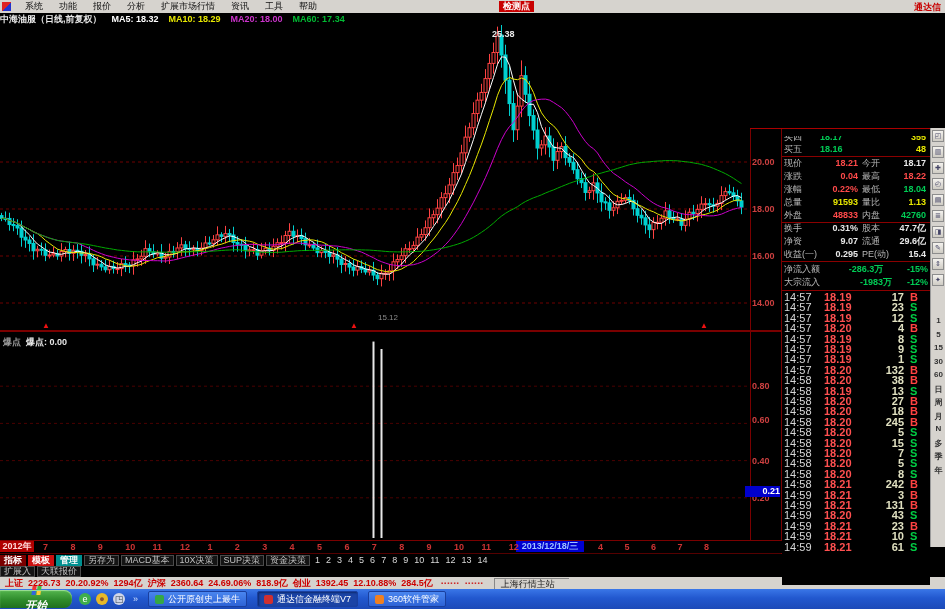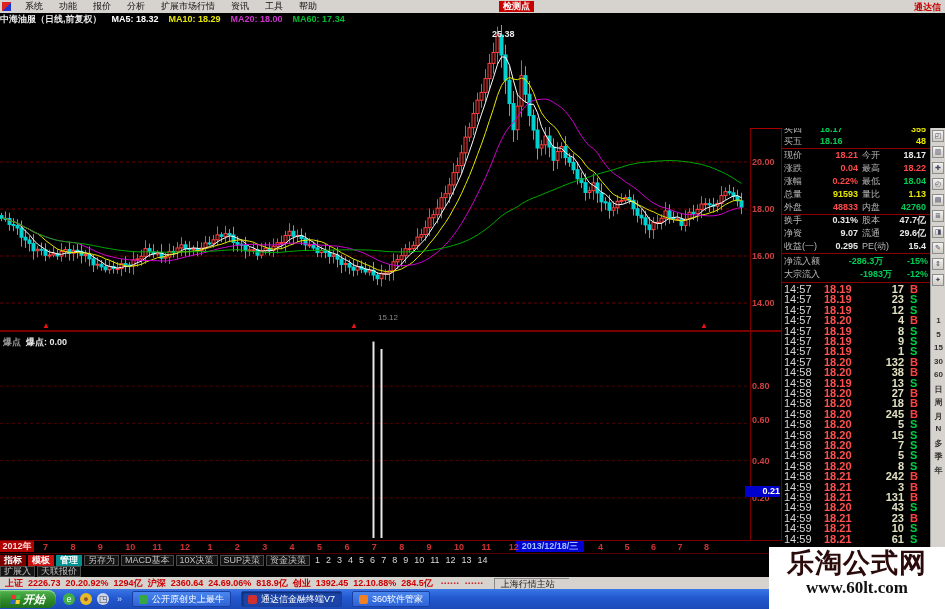--- a/index.html
+++ b/index.html
@@ -57,36 +57,36 @@
   #statusbar{position:absolute;left:0;top:577px;width:945px;height:12px;background:#d6d3ce;
              display:flex;align-items:center;font-size:9px;font-weight:bold;color:#cc0000;}
   #statusbar .seg{margin-left:5px;white-space:nowrap;}
   #status-dots{margin-left:8px;color:#cc2222;font-size:6px;letter-spacing:1px;}
   #server-box{margin-left:10px;border-left:1px solid #888;border-top:1px solid #888;background:#d6d3ce;
               color:#222;font-weight:normal;padding:0 14px 0 6px;height:11px;line-height:11px;}
 
   
   #taskbar{position:absolute;left:0;top:589px;width:945px;height:20px;
            background:linear-gradient(#3a77e8,#2258cf 45%,#1c4ab8);display:flex;align-items:center;}
-  #start-btn{width:56px;height:18px;margin:1px 2px 1px 0;border-radius:0 8px 8px 0;
+  #start-btn{width:72px;height:18px;margin:1px 2px 1px 0;border-radius:0 8px 8px 0;
              background:linear-gradient(#55b64f,#2e8b2b 55%,#1f6f1e);color:#fff;font-weight:bold;font-style:italic;
              font-size:11px;display:flex;align-items:center;justify-content:center;gap:3px;
-             box-shadow:inset 0 1px 1px #9fe09a;}
+             box-shadow:inset 0 1px 1px #9fe09a;flex-direction:column;}
   .winflag{display:grid;grid-template-columns:4px 4px;grid-template-rows:4px 4px;gap:1px;transform:skewX(-8deg);}
   .winflag i{display:block;}
   .ql-icon{width:12px;height:12px;border-radius:6px;margin-left:5px;font-size:9px;line-height:12px;text-align:center;}
   #ql-more{color:#cfe0ff;font-size:9px;margin-left:8px;}
   .task-btn{height:16px;margin-left:10px;padding:0 6px;display:flex;align-items:center;gap:4px;
             background:linear-gradient(#4a86ef,#2d63d6);border:1px solid #1a3f9e;border-radius:2px;
             color:#fff;font-size:9px;white-space:nowrap;overflow:hidden;}
   .task-btn.active{background:#1b44a6;box-shadow:inset 1px 1px 2px #0d2a70;}
   .task-ico{width:9px;height:9px;border-radius:2px;flex:none;}
 
   
-  #quotepanel{position:absolute;left:782px;top:128px;width:148px;height:449px;background:#000;overflow:hidden;
+  #quotepanel{position:absolute;left:782px;top:136px;width:148px;height:449px;background:#000;overflow:hidden;
               font-size:9px;font-weight:bold;}
   .qrow{position:absolute;left:0;width:148px;height:11px;line-height:11px;}
   .qlab{color:#b8b8b8;font-weight:normal;}
   .c-red{color:#ff4a4a}.c-green{color:#00cc55}.c-white{color:#e8e8e8}.c-yellow{color:#e8e800}
   .qsep{position:absolute;left:0;width:148px;height:1px;background:#8b0000;}
   .trow{position:absolute;left:0;width:148px;height:10px;line-height:10px;font-size:11px;}
   .t-time{position:absolute;left:2px;color:#d8d8d8;font-weight:normal;}
   .t-price{position:absolute;left:42px;color:#ff5050;}
   .t-vol{position:absolute;left:70px;width:52px;text-align:right;color:#e0e0c0;}
   .t-dir{position:absolute;left:128px;width:12px;}
@@ -884,24 +884,20 @@
       <div class="rt-period" style="top: 242px;">60</div>
       <div class="rt-period" style="top: 255.5px;">日</div>
       <div class="rt-period" style="top: 269px;">周</div>
       <div class="rt-period" style="top: 282.5px;">月</div>
       <div class="rt-period" style="top: 296px;">N</div>
       <div class="rt-period" style="top: 309.5px;">多</div>
       <div class="rt-period" style="top: 323px;">季</div>
       <div class="rt-period" style="top: 336.5px;">年</div>
     </div>
 
-  <div id="watermark">
-    <div id="wm-line1">乐淘公式网</div>
-    <div id="wm-line2">www.60lt.com</div>
-  </div>
 
 <div class="axis-tick" style="top: 157px;">20.00</div>
     <div class="axis-tick" style="top: 204px;">18.00</div>
     <div class="axis-tick" style="top: 251px;">16.00</div>
     <div class="axis-tick" style="top: 298px;">14.00</div>
     <div class="axis-tick" style="top: 381.2px;">0.80</div>
     <div class="axis-tick" style="top: 415px;">0.60</div>
     <div class="axis-tick" style="top: 455.6px;">0.40</div>
     <div class="axis-tick" style="top: 492.8px;">0.20</div>
     <div class="marker-tri" style="left: 42px; top: 322px;">▲</div>

